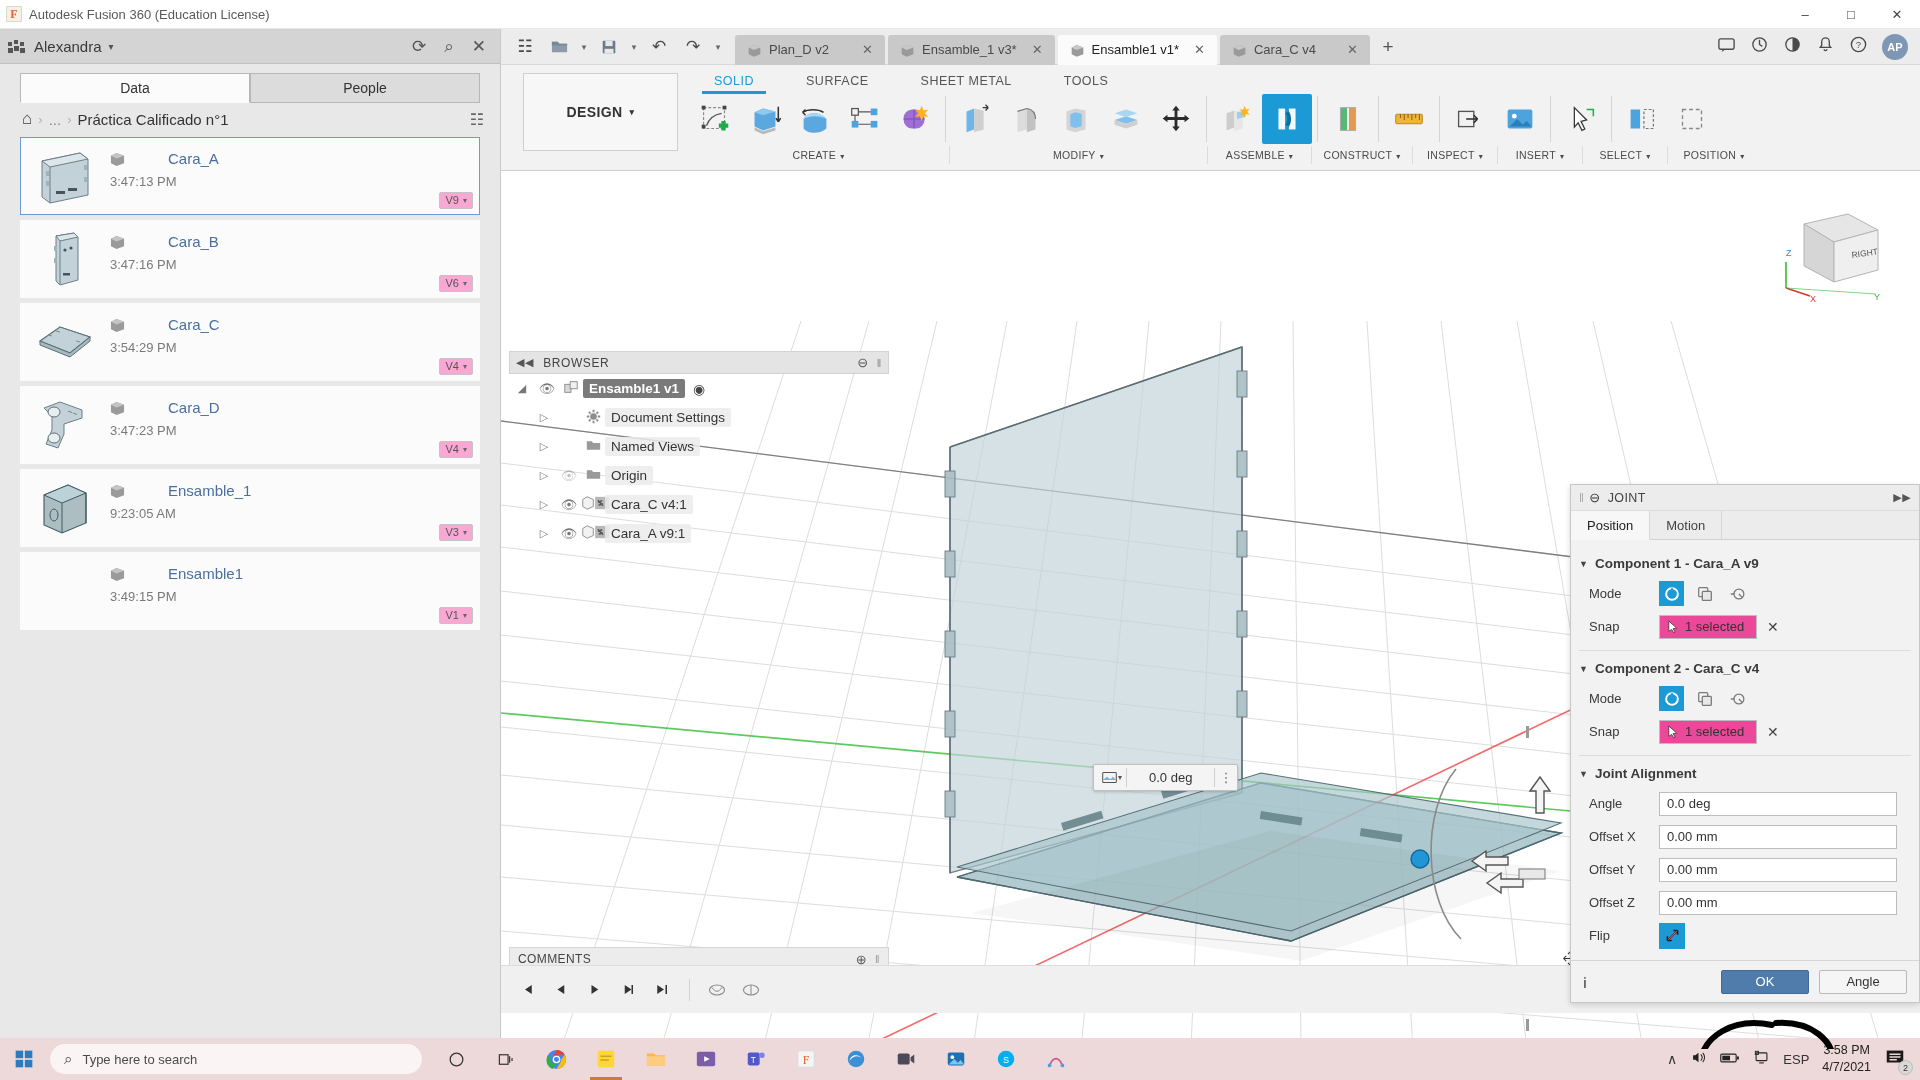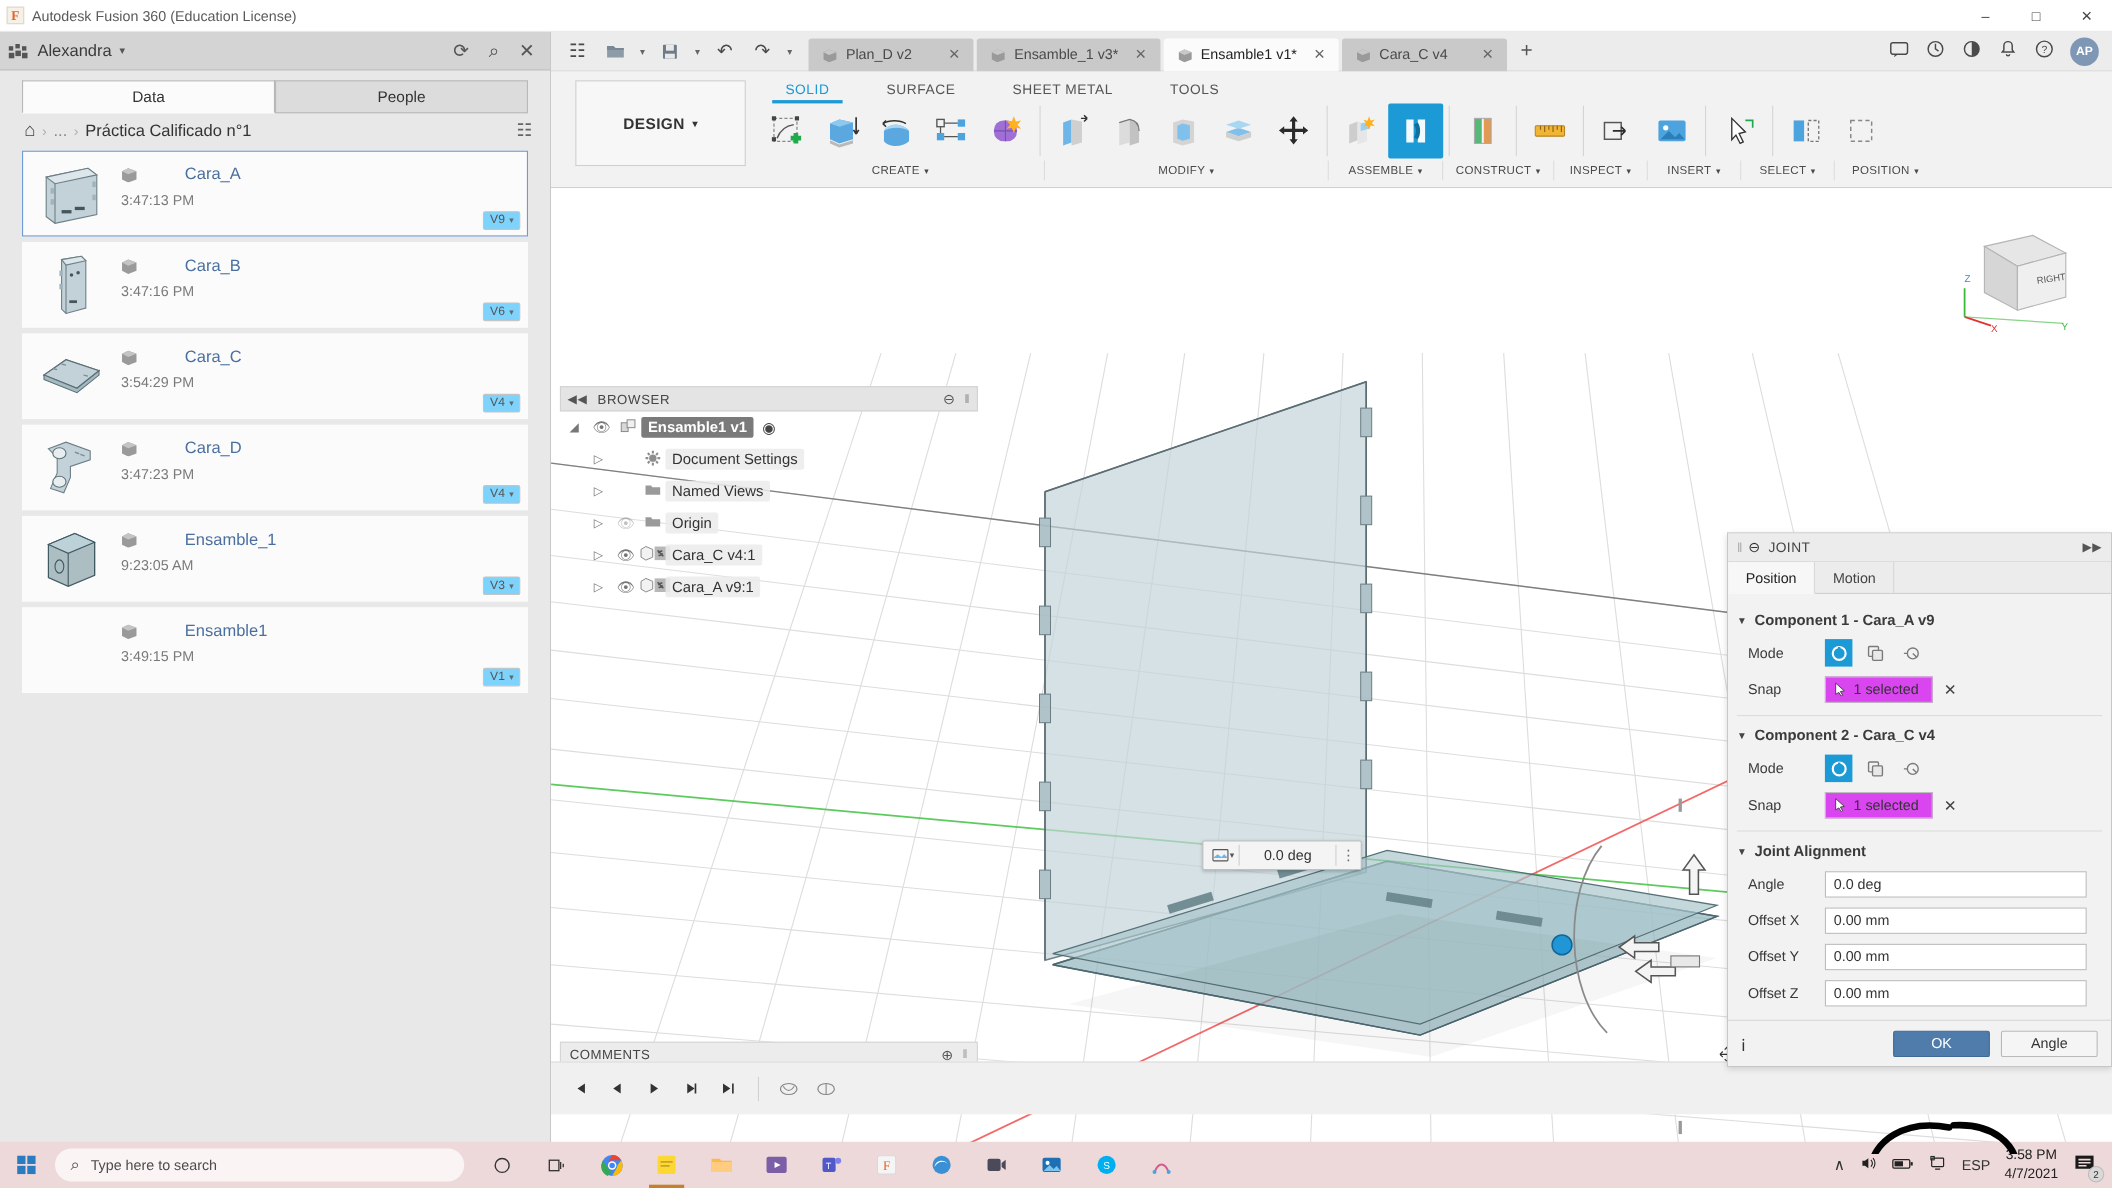--- a/index.html
+++ b/index.html
@@ -84,21 +84,21 @@
     width: 88px; display: flex; align-items: center; justify-content: center;
   }
   .thumb-svg { width: 62px; height: 62px; }
   .dp-meta { padding-top: 12px; }
   .dp-name { display: flex; align-items: center; gap: 6px; }
   .dp-cube { width: 17px; height: 15px; }
   .dp-name-txt { font-size: 15px; color: #4a6f9e; margin-left: 36px; }
   .dp-time { font-size: 13px; color: #7a7a7a; margin-top: 7px; margin-left: 1px; }
   .dp-ver {
     position: absolute; right: 6px; bottom: 5px; font-size: 11px; color: #555;
-    border: 1px solid #c4c4c4; background: #7dd3fc; padding: 1px 5px 2px 6px;
+    border: 1px solid #c4c4c4; background: #f9a8d4; padding: 1px 5px 2px 6px;
     border-radius: 2px; display: flex; gap: 4px; align-items: center;
   }
   .dp-ver .vcaret { font-size: 8px; color: #666; }
 
   
   .main {
     position: absolute; left: 501px; top: 29px; width: 1419px; height: 1020px;
     background: #f0f0f0;
   }
 
@@ -220,21 +220,21 @@
   .j-body { padding: 8px 0 0 0; background: #f2f2f2; }
   .j-section { font-size: 13.5px; font-weight: bold; color: #3a3a3a; padding: 8px 0 6px 8px;
                display: flex; align-items: center; gap: 7px; }
   .j-section .tri { font-size: 9px; color: #444; }
   .j-row { display: flex; align-items: center; height: 33px; padding-left: 18px; }
   .j-lab { width: 70px; font-size: 13px; color: #3a3a3a; }
   .j-modes { display: flex; gap: 8px; align-items: center; }
   .j-mode { width: 25px; height: 25px; display: flex; align-items: center; justify-content: center; }
   .j-mode.sel { background: #1b9ad6; }
   .j-snapbox {
-    border: 1px solid #bdbdbd; background: #d946ef; height: 24px; min-width: 98px;
+    border: 1px solid #bdbdbd; background: #ec4899; height: 24px; min-width: 98px;
     display: flex; align-items: center; gap: 6px; padding: 0 8px; font-size: 13px; color: #333;
   }
   .j-x { margin-left: 10px; font-size: 14px; color: #444; }
   .j-divider { height: 1px; background: #dcdcdc; margin: 7px 8px 2px 8px; }
   .j-input {
     border: 1px solid #bdbdbd; background: #fff; height: 24px; width: 238px;
     display: flex; align-items: center; padding: 0 7px; font-size: 13px; color: #333;
   }
   .j-flip { width: 26px; height: 26px; background: #1b9ad6; display: flex;
             align-items: center; justify-content: center; }
@@ -1177,20 +1177,29 @@
               </div>
               <div class="j-row">
                 <div class="j-lab">Offset Y</div>
      <div class="j-input">0.00 mm</div>
               </div>
               <div class="j-row">
                 <div class="j-lab">Offset Z</div>
      <div class="j-input">0.00 mm</div>
               </div>
             </div>
+          <div class="j-row">
+            <div class="j-lab">Flip</div>
+            <div class="j-flip">
+              <svg viewBox="0 0 20 20" width="17" height="17">
+                  <path d="M4 16L16 4M4 16l0-5M4 16l5 0M16 4l0 5M16 4l-5 0" stroke="#1a1a1a" stroke-width="1.8" fill="none"></path>
+                  <path d="M5 15L15 5" stroke="#e04040" stroke-width="1.3"></path>
+                </svg>
+            </div>
+          </div>
 
           <div class="j-footer">
             <div class="j-info">ℹ</div>
             <div class="btn-ok">OK</div>
             <div class="btn-cancel">Angle</div>
           </div>
         </div>
       </div>
 
       <svg class="scribble" viewBox="0 0 230 120">

